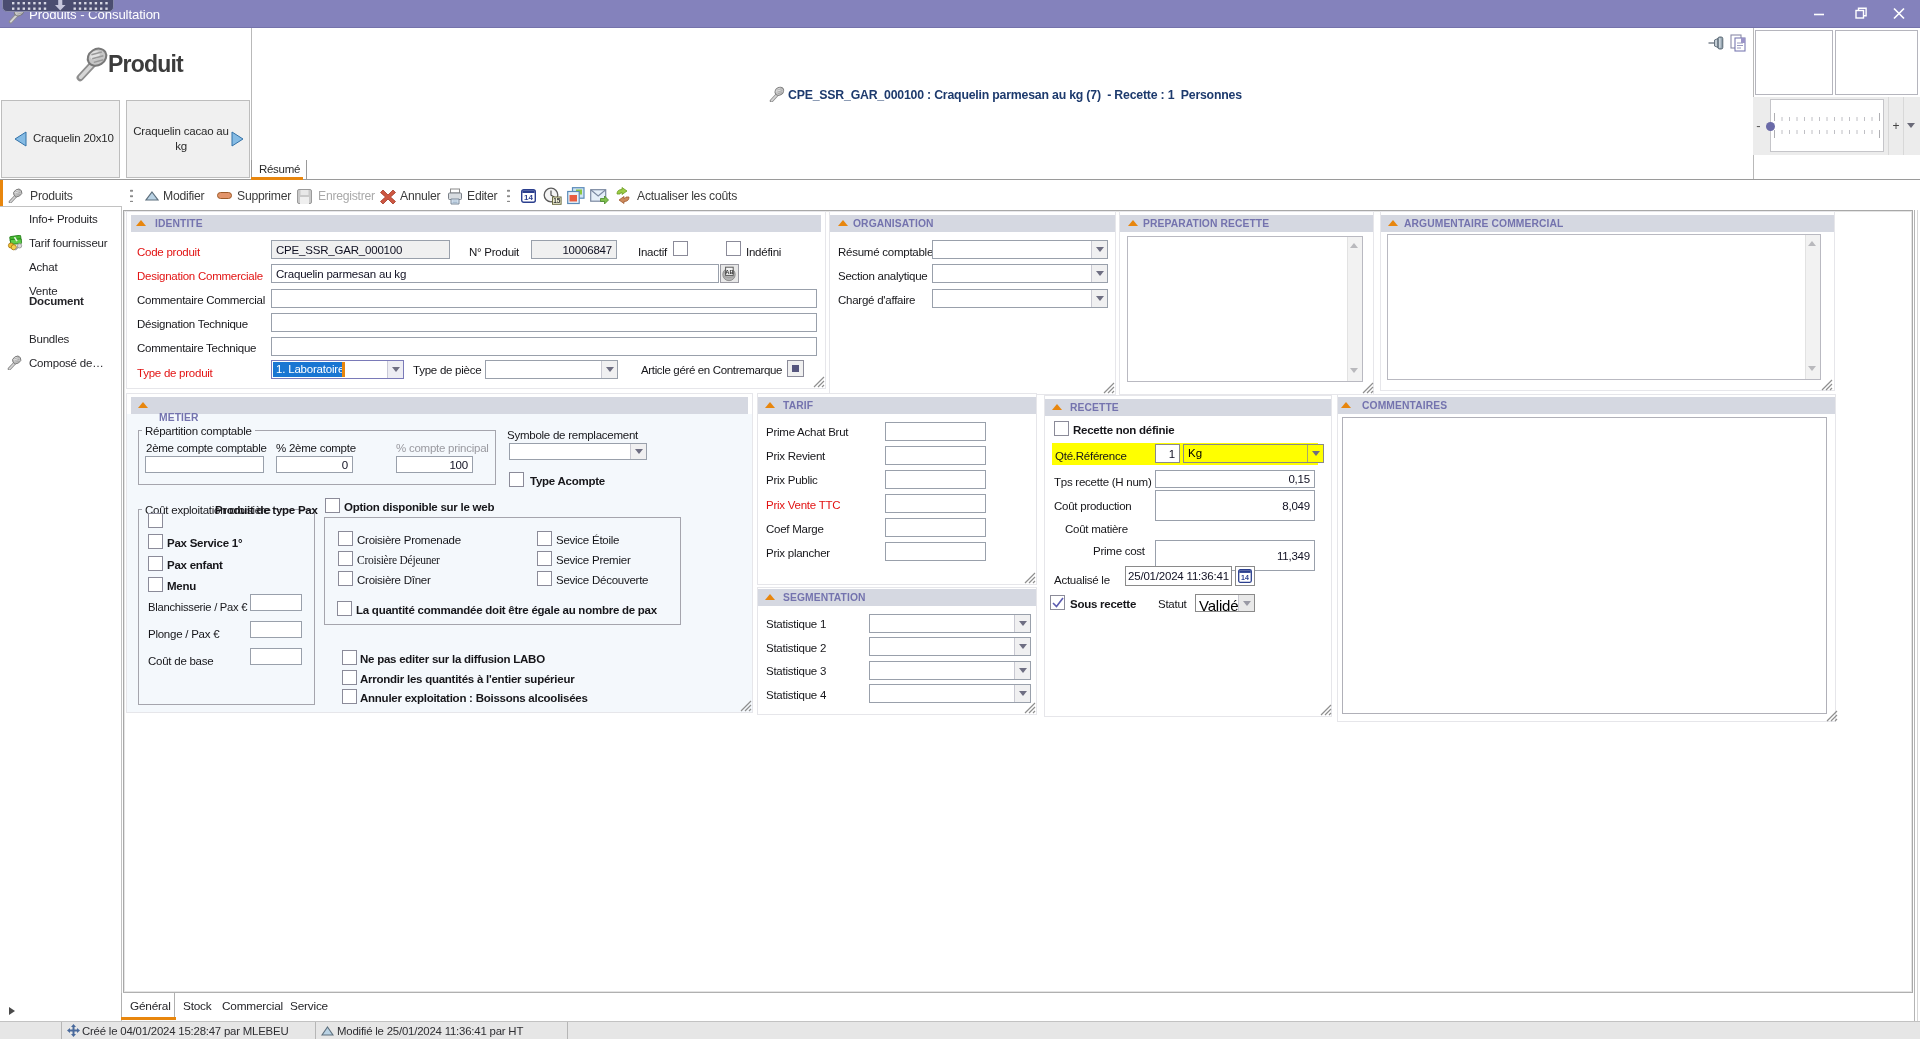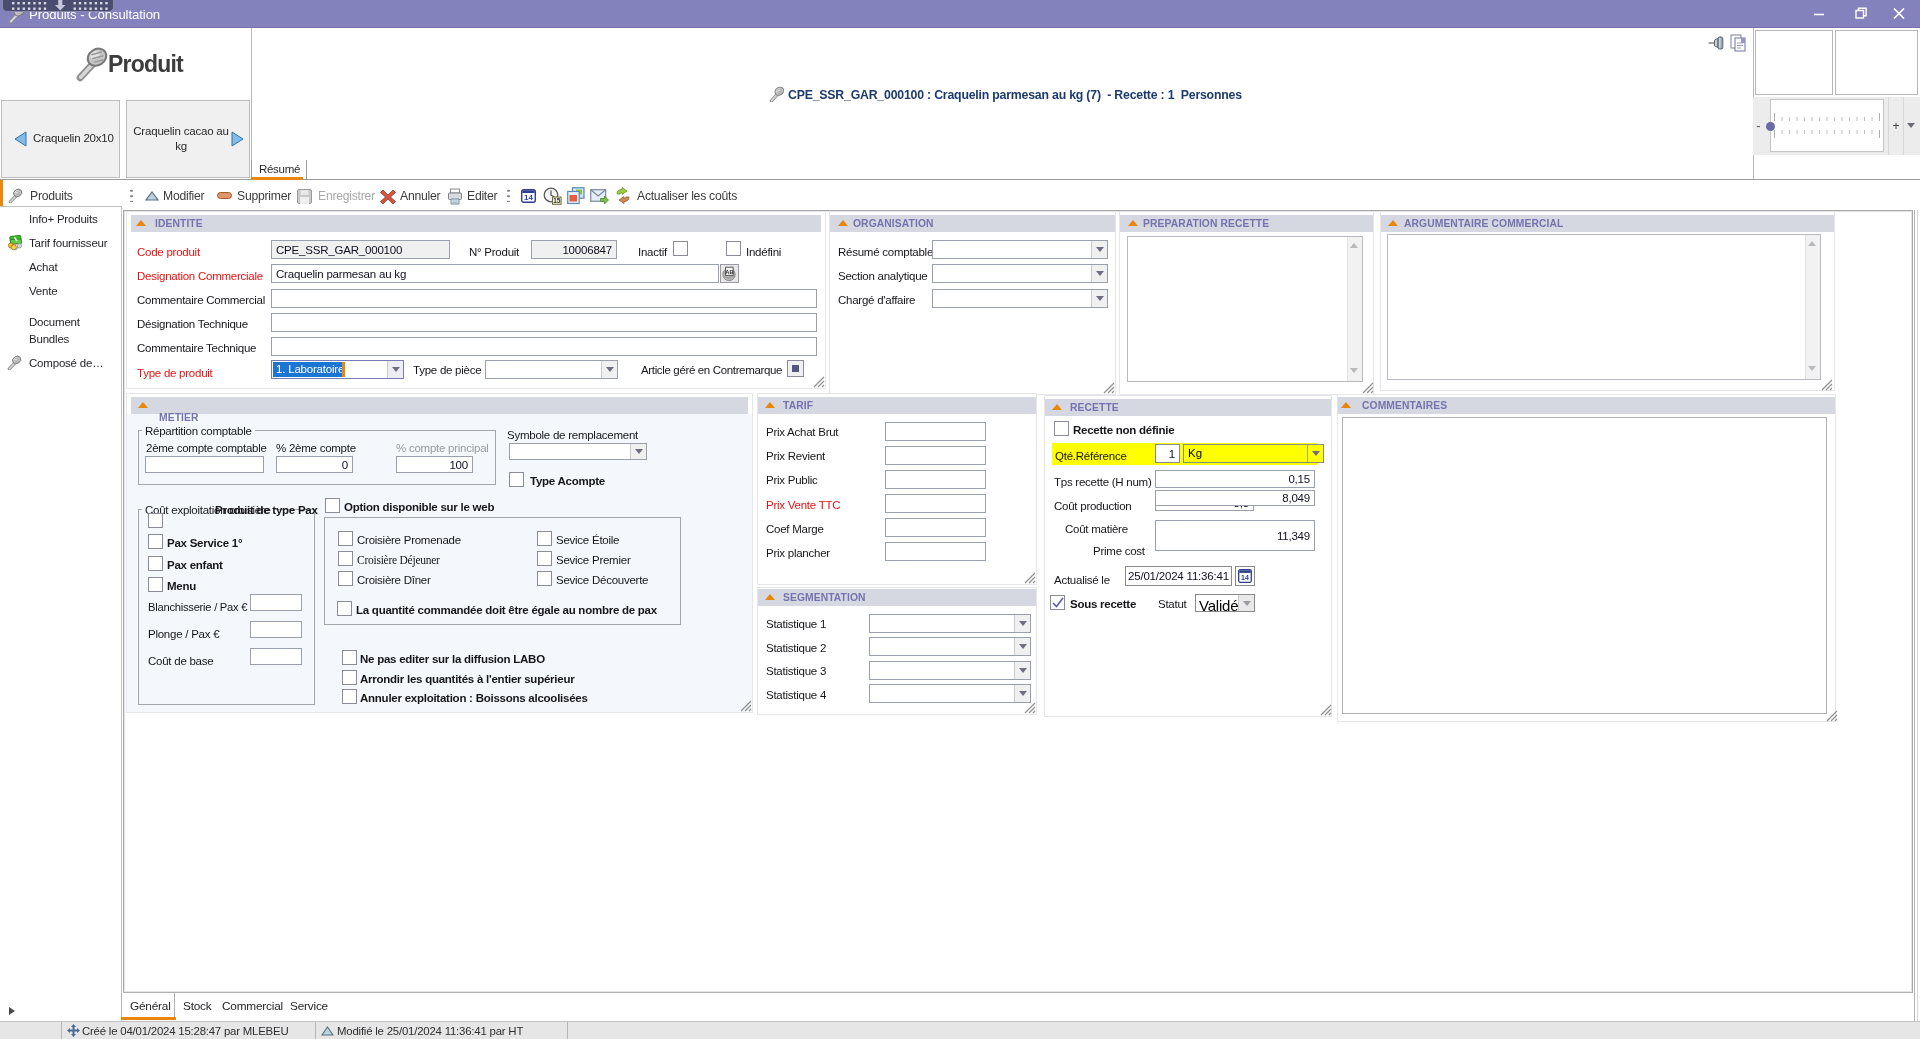--- a/index.html
+++ b/index.html
@@ -233,21 +233,21 @@
   <rect x="3.4" y="4.2" width="11" height="4.8" rx="0.8" fill="#5ecc48" stroke="#1e7a14" stroke-width="0.8" transform="rotate(-4 9 6)"></rect>
   <path d="M7.5 2.2 l2.5 4" stroke="#e8f6e4" stroke-width="1.6"></path>
   <circle cx="4" cy="10.5" r="2.6" fill="#f0c030" stroke="#a07010" stroke-width="0.8"></circle>
   <circle cx="6.8" cy="12.3" r="2.6" fill="#f6d050" stroke="#a07010" stroke-width="0.8"></circle>
   <circle cx="12.5" cy="10.8" r="2.2" fill="#d8d8d8" stroke="#909090" stroke-width="0.8"></circle>
   <path d="M11 12.2 L8.2 15" stroke="#a0a0a0" stroke-width="1.6"></path>
 </svg>
 <div class="sbtxt" style="left:29px;top:237px;">Tarif fournisseur</div>
 <div class="sbtxt" style="left:29px;top:261px;">Achat</div>
 <div class="sbtxt" style="left:29px;top:285px;">Vente</div>
-<div class="sbtxt" style="left:29px;top:316px;">Document</div>
+<div class="sbtxt" style="left:29px;top:295px;font-weight:bold;">Document</div>
 <div class="sbtxt" style="left:29px;top:333px;">Bundles</div>
 <svg class="abs" style="left:7px;top:355px" width="15" height="15" viewBox="0 0 17 17">
     <use href="#key"></use>
   </svg>
 <div class="sbtxt" style="left:29px;top:357px;">Composé de…</div>
 <svg class="abs" style="left:8px;top:1006px" width="8" height="10">
     <path d="M1 1 L7 5 L1 9 Z" fill="#4a4a4a"></path>
   </svg>
 
 <div class="abs" style="left:123px;top:210px;width:1790px;height:783px;border:1px solid #a8a8a8;"></div>
@@ -418,21 +418,21 @@
 <div class="cb" style="left:342px;top:689px;"></div>
 <div class="lbl b" style="left:360px;top:691px;">Annuler exploitation : Boissons alcoolisées</div>
 <svg class="grip" style="left:740px;top:700px" width="12" height="12">
     <path d="M11 1 L1 11 M11 5 L5 11 M11 9 L9 11" stroke="#8f8f8f" stroke-width="1.2" fill="none"></path>
   </svg>
 
 <div class="panel" style="left:757px;top:393px;width:280px;height:192px;border-color:#e6e6ea;"></div>
 <div class="ph" style="left:758px;top:397px;width:278px;"></div>
 <div class="tri" style="left:765px;top:402px;"></div>
 <div class="pt" style="left:783px;top:400px;">TARIF</div>
-<div class="lbl" style="left:766px;top:425px;">Prix Achat Brut</div>
+<div class="lbl" style="left:766px;top:425px;">Prime Achat Brut</div>
 <div class="in" style="left:885px;top:422px;width:101px;height:19px;"></div>
 <div class="lbl" style="left:766px;top:449px;">Prix Revient</div>
 <div class="in" style="left:885px;top:446px;width:101px;height:19px;"></div>
 <div class="lbl" style="left:766px;top:473px;">Prix Public</div>
 <div class="in" style="left:885px;top:470px;width:101px;height:19px;"></div>
 <div class="lbl red" style="left:766px;top:498px;">Prix Vente TTC</div>
 <div class="in" style="left:885px;top:494px;width:101px;height:19px;"></div>
 <div class="lbl" style="left:766px;top:522px;">Coef Marge</div>
 <div class="in" style="left:885px;top:518px;width:101px;height:19px;"></div>
 <div class="lbl" style="left:766px;top:546px;">Prix plancher</div>
@@ -486,23 +486,23 @@
   <div class="abs" style="left:4px;top:2px;font-size:11.5px;">Kg</div>
   <div class="cbtn" style="background:#ffff00;border-left:1px solid #a9a96a;">
       <div class="arr"></div>
     </div>
 </div>
 <div class="lbl" style="left:1054px;top:475px;">Tps recette (H num)</div>
 <div class="in r" style="left:1155px;top:470px;width:160px;height:18px;">0,15</div>
 <div class="lbl" style="left:1054px;top:499px;">Coût production</div>
 <div class="in r" style="left:1155px;top:494px;width:99px;height:17px;">3,3</div>
 <div class="lbl" style="left:1065px;top:522px;">Coût matière</div>
-<div class="in r" style="left:1155px;top:490px;width:160px;height:16px;">8,049</div>
+<div class="in r" style="left:1155px;top:490px;width:160px;height:31px;">8,049</div>
 <div class="lbl" style="left:1077px;top:544px;margin-left:16px;">Prime cost</div>
-<div class="in r" style="left:1155px;top:520px;width:160px;height:31px;">11,349</div>
+<div class="in r" style="left:1155px;top:540px;width:160px;height:31px;">11,349</div>
 <div class="lbl" style="left:1054px;top:573px;">Actualisé le</div>
 <div class="in" style="left:1125px;top:566px;width:107px;height:20px;border-color:#8a8a8a;padding:0 2px;">25/01/2024 11:36:41</div>
 <div class="abs" style="left:1235px;top:566px;width:20px;height:20px;background:#fff;border:1px solid #8a8a8a;"></div>
 <svg class="abs" style="left:1238px;top:569px" width="14" height="14">
   <rect x="0.7" y="0.7" width="12.6" height="12.6" rx="1.5" fill="#fff" stroke="#2b3f8e" stroke-width="1.3"></rect>
   <rect x="1.3" y="1.3" width="11.4" height="2.6" fill="#2b3f8e"></rect>
   <text x="7" y="11" font-size="7" font-weight="bold" fill="#2b3f8e" text-anchor="middle" font-family="Liberation Sans">14</text>
 </svg>
 <div class="cb" style="left:1050px;top:595px;"></div>
 <svg class="abs" style="left:1052px;top:597px" width="12" height="11">

